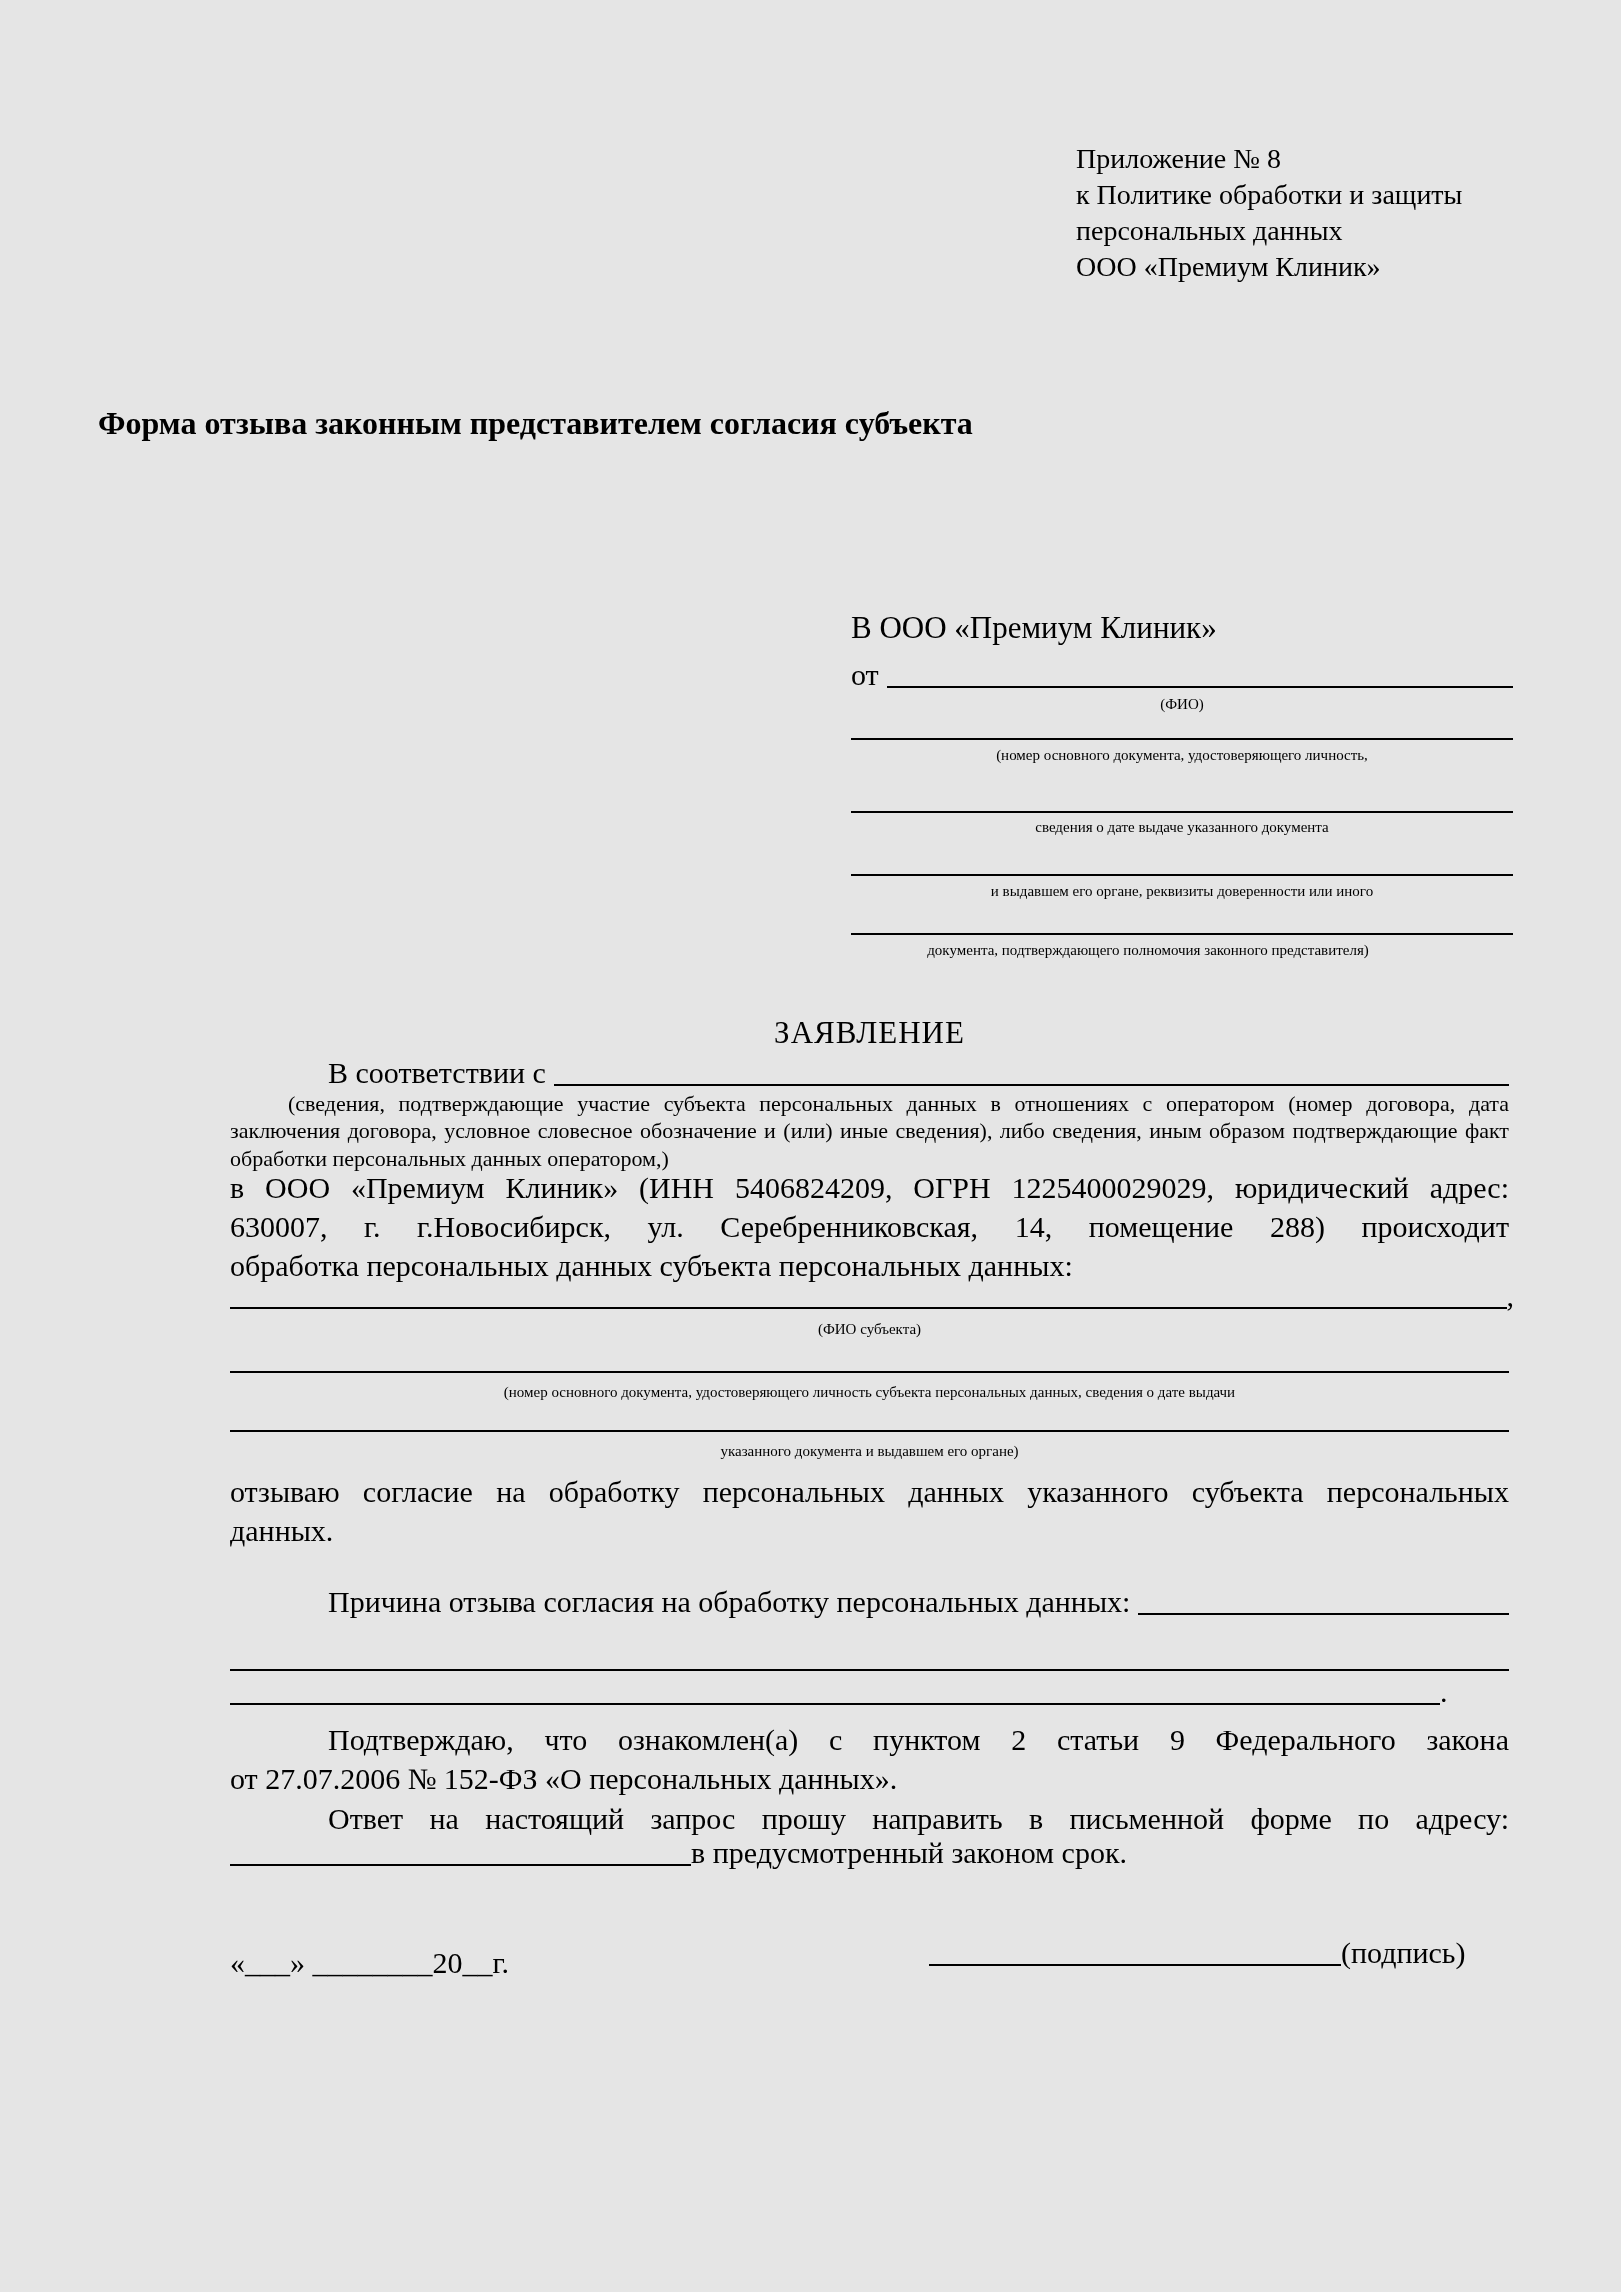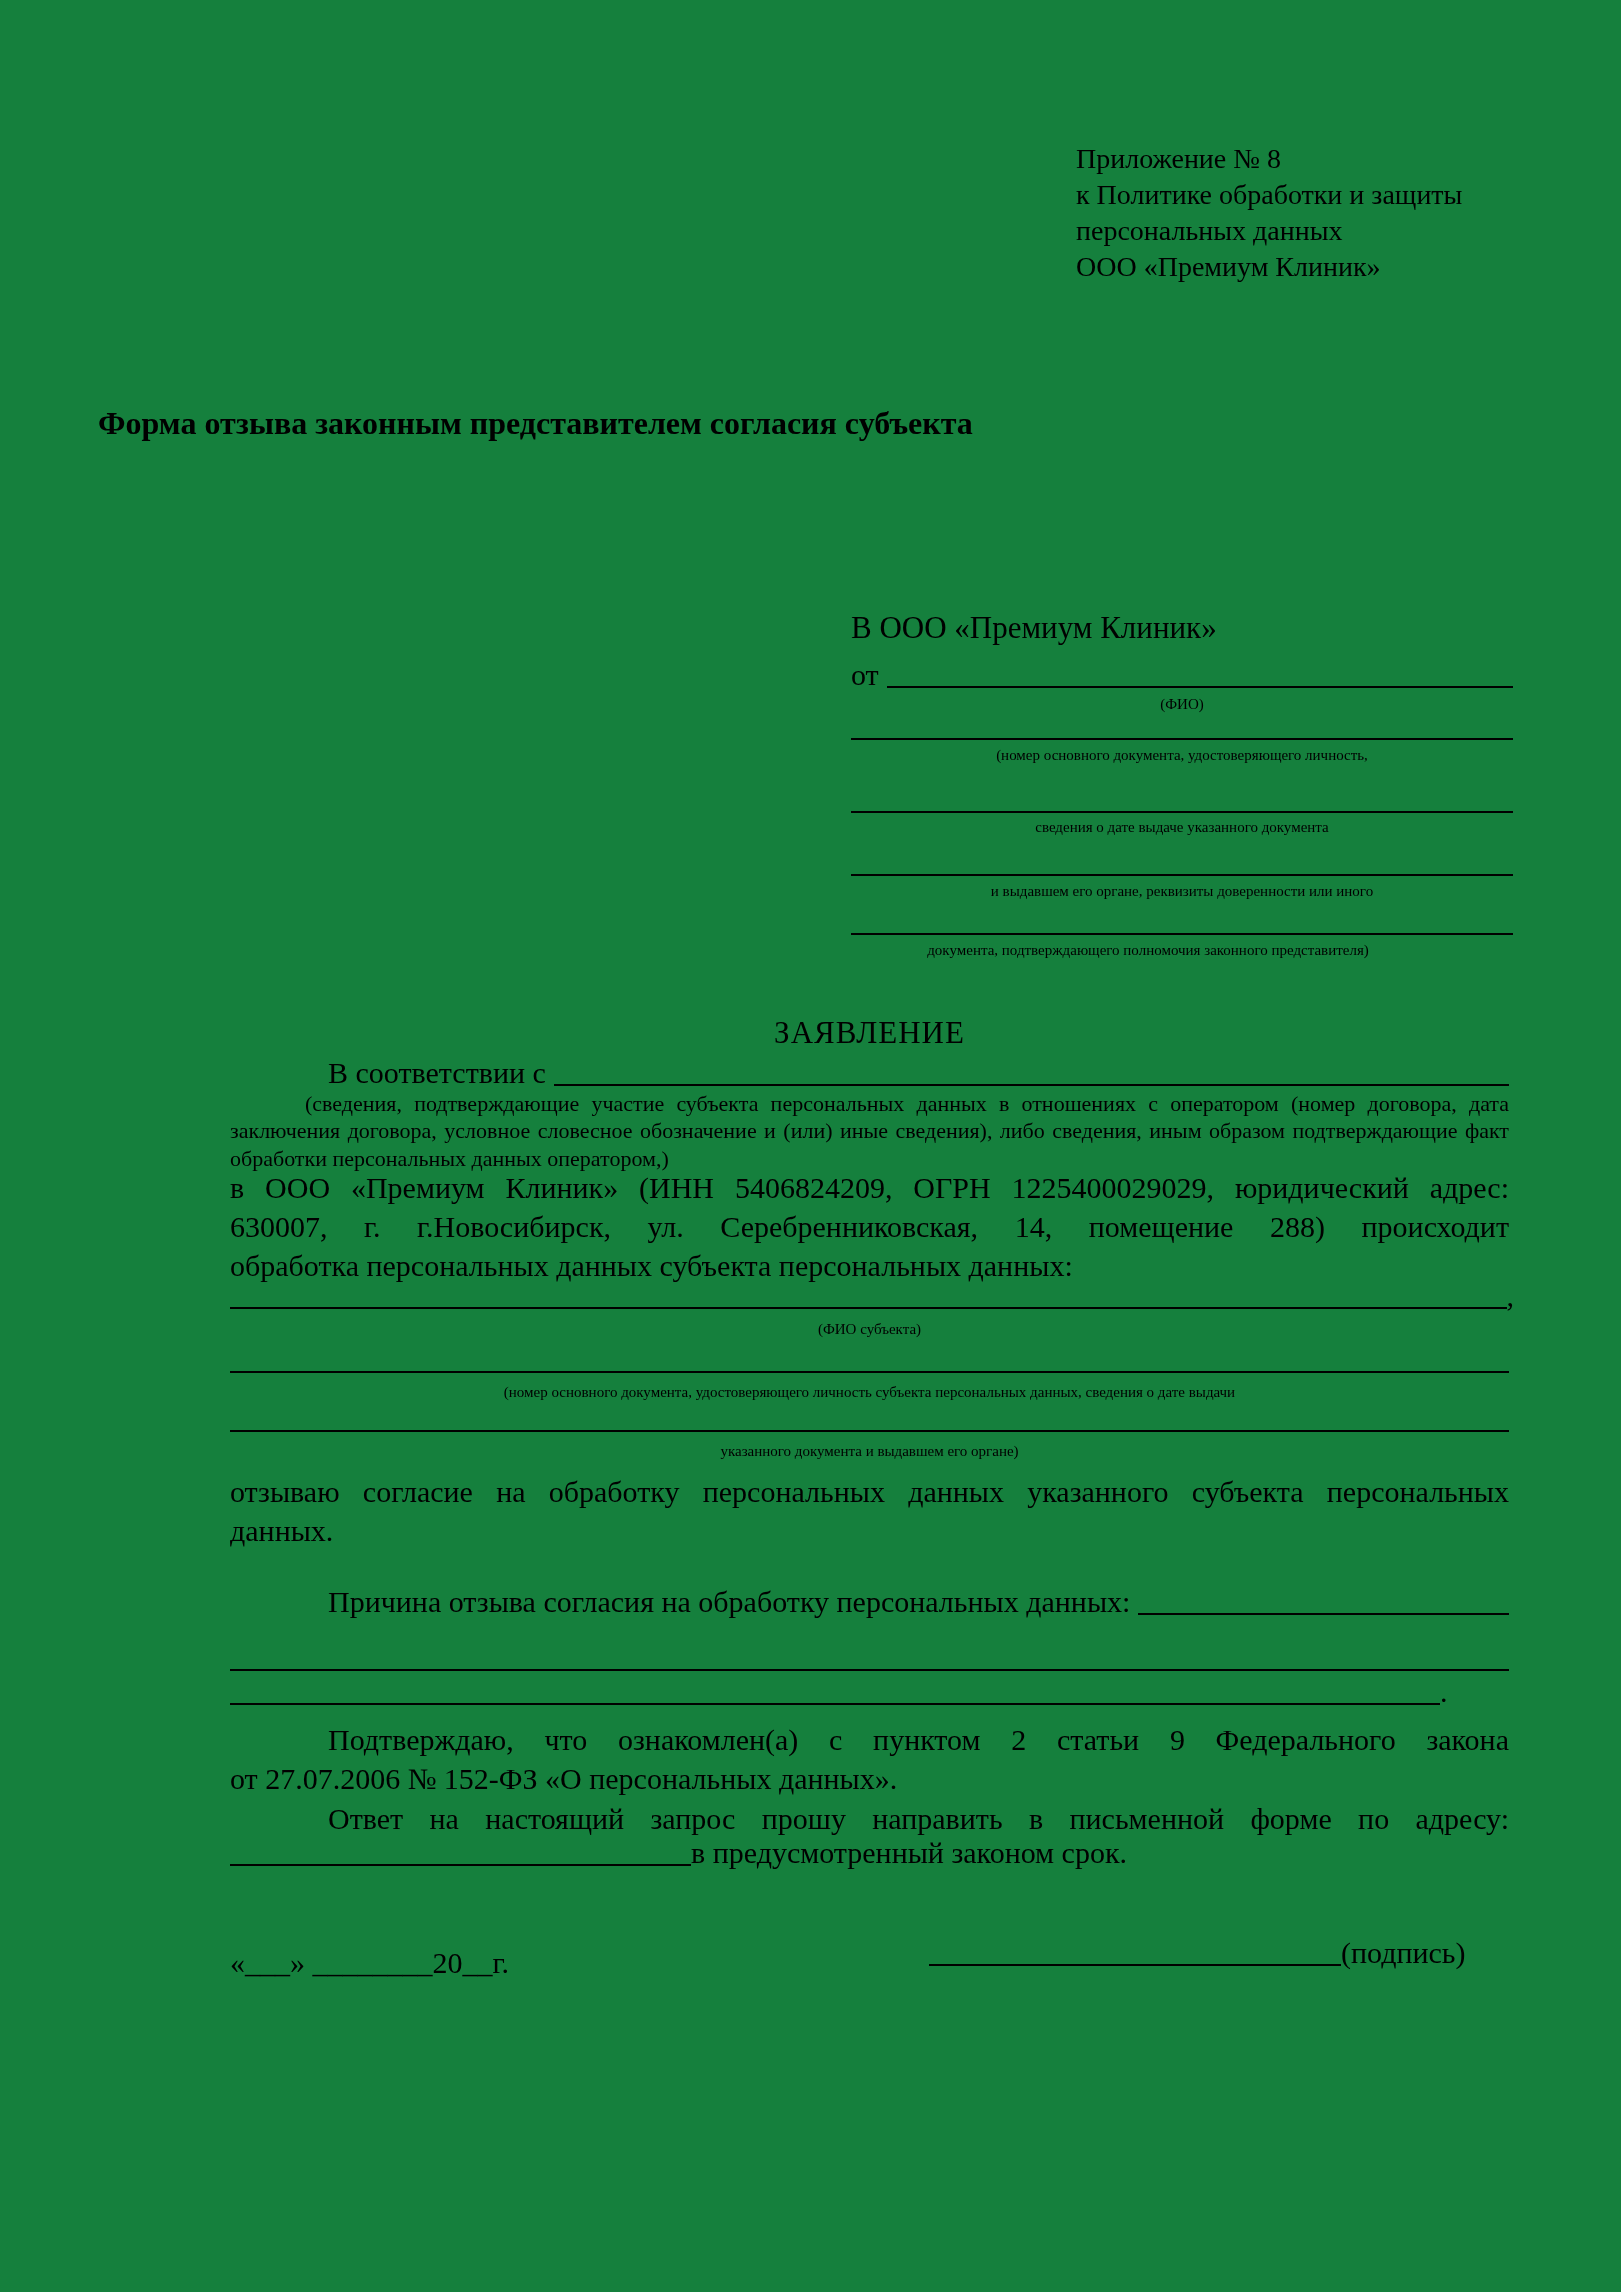--- a/index.html
+++ b/index.html
@@ -1,19 +1,19 @@
 <!DOCTYPE html>
 <html><head>
 <meta charset="utf-8">
 <style>
   html,body{margin:0;padding:0;background:#777;}
   .page{
     position:relative;
     width:1621px;height:2293px;
-    background:#15803d;
+    background:#e5e5e5;
     margin:0 auto;
     font-family:"Liberation Serif","DejaVu Serif",serif;
     color:#000;
     overflow:hidden;
   }
   .abs{position:absolute;}
   .body{font-size:30px;line-height:39px;}
   .cap{font-size:15px;line-height:25.5px;}
   .center{text-align:center;}
   .hline{border-top:2px solid #000;height:0;}
@@ -64,21 +64,21 @@
   <div class="abs cap center" style="left:784px;top:938px;width:728px;">документа, подтверждающего полномочия законного представителя)</div>
 
   <div class="abs heading center" style="left:230px;top:1015px;width:1279px;">ЗАЯВЛЕНИЕ</div>
 
   <div class="abs row body" style="left:328px;top:1053px;width:1181px;">
     <span>В соответствии с</span>
     <span class="fill"></span>
   </div>
 
   <div class="abs" style="left:230px;top:1090px;width:1279px;font-size:22px;line-height:27.4px;">
-    <div class="jline" style="margin-left:75px;">(сведения, подтверждающие участие субъекта персональных данных в отношениях с оператором (номер договора, дата</div>
+    <div class="jline" style="margin-left:58px;">(сведения, подтверждающие участие субъекта персональных данных в отношениях с оператором (номер договора, дата</div>
     <div class="jline">заключения договора, условное словесное обозначение и (или) иные сведения), либо сведения, иным образом подтверждающие факт</div>
     <div>обработки персональных данных оператором,)</div>
   </div>
 
   <div class="abs body" style="left:230px;top:1168px;width:1279px;">
     <div class="jline">в ООО «Премиум Клиник» (ИНН 5406824209, ОГРН 1225400029029, юридический адрес:</div>
     <div class="jline">630007, г. г.Новосибирск, ул. Серебренниковская, 14, помещение 288) происходит</div>
     <div>обработка персональных данных субъекта персональных данных:</div>
   </div>
 

